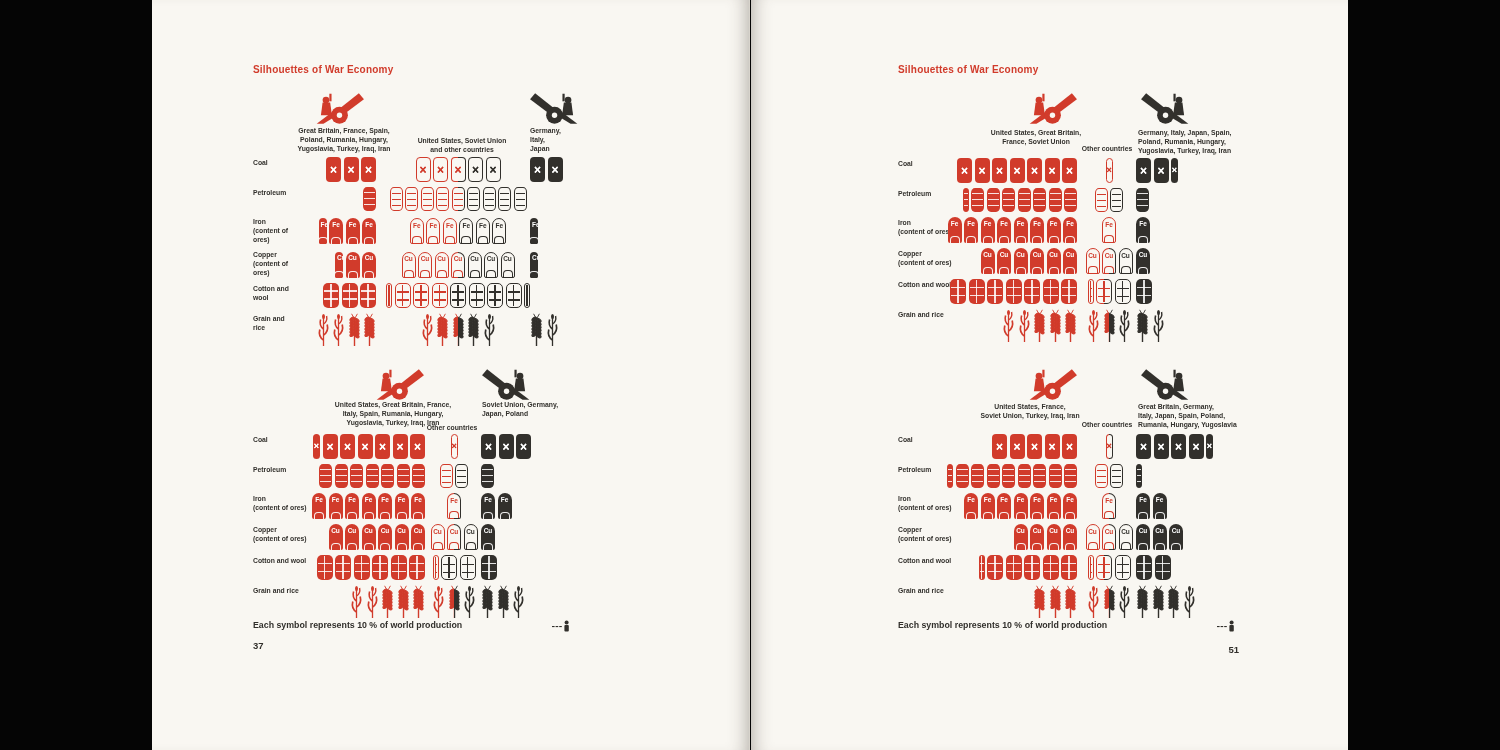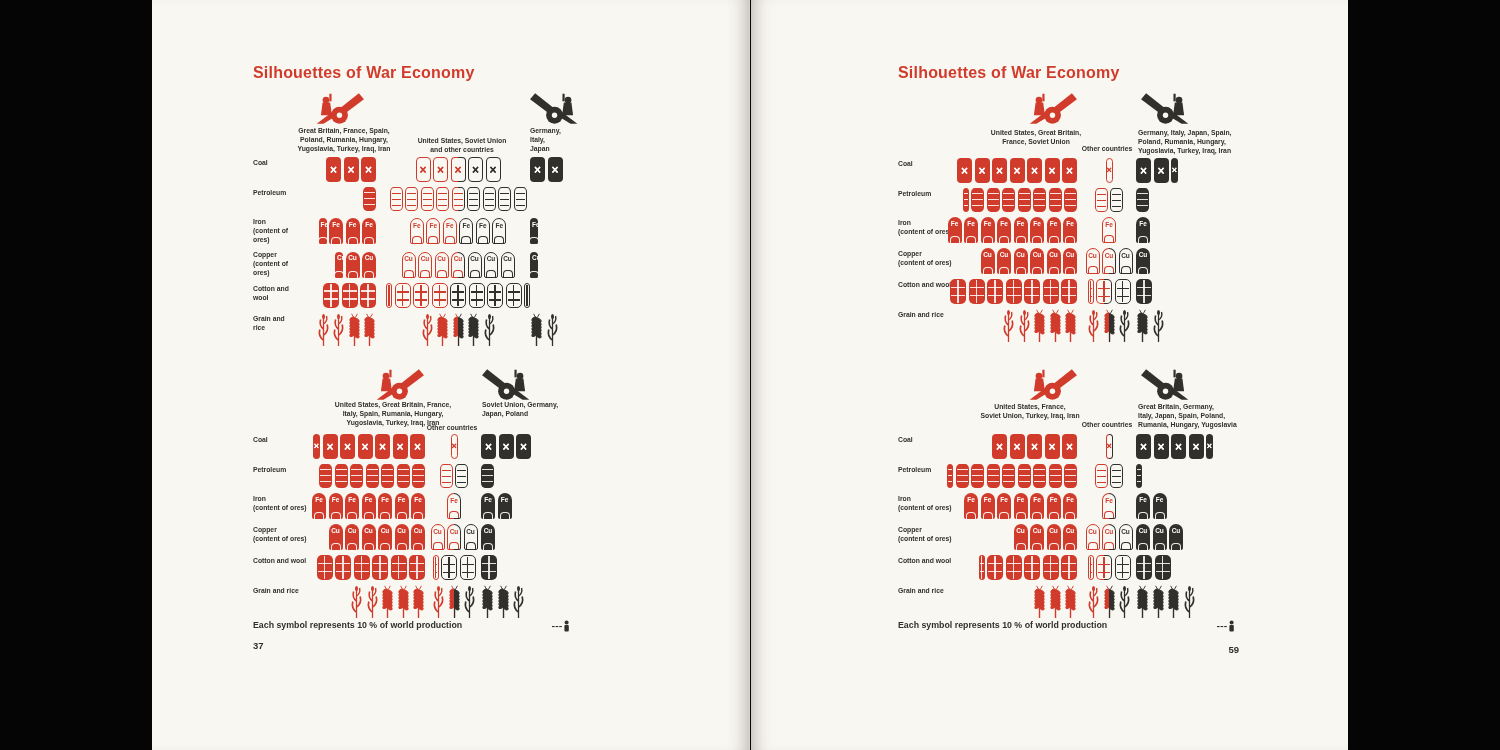--- a/index.html
+++ b/index.html
@@ -4,21 +4,21 @@
 <style>
   *{box-sizing:border-box;margin:0;padding:0}
   html,body{width:1500px;height:750px}
   body{background:#050505;position:relative;font-family:"Liberation Sans",sans-serif;overflow:hidden}
   .page{position:absolute;top:0;height:750px;background:var(--paper)}
   .page-left{left:152px;width:598px;box-shadow:inset -16px 0 20px -16px rgba(60,50,40,.45);border-right:1px solid #d8d4cc}
   .page-right{left:751px;width:597px;box-shadow:inset 16px 0 20px -16px rgba(60,50,40,.45)}
   .page-inner{position:absolute;top:64px;height:660px}
   .pi-left{left:101px;width:345px}
   .pi-right{left:147px;width:345px}
-  .title{font-size:16px;font-weight:bold;letter-spacing:.2px;color:var(--red);white-space:nowrap}
+  .title{font-size:10px;font-weight:bold;letter-spacing:.2px;color:var(--red);white-space:nowrap}
   .chart{position:absolute;left:0;width:345px}
   .chead{position:relative}
   .cannon{position:absolute}
   .glabel{position:absolute;font-size:6.8px;font-weight:bold;line-height:1.36;white-space:pre-line;color:var(--ink)}
   .crow{display:flex;align-items:flex-end;margin-bottom:5px}
   .crow:last-child{margin-bottom:0}
   .rlabel{font-size:6.8px;font-weight:bold;line-height:1.3;white-space:pre-line;color:var(--ink);align-self:flex-start;padding-top:2px;flex:none;overflow:visible}
   .z{display:flex;align-items:flex-end;column-gap:2.5px;flex:none}
   .za{justify-content:flex-end}.zb{justify-content:center}.zc{justify-content:flex-start}
   .s{flex:none;position:relative;display:flex;align-items:center;justify-content:center}
@@ -1704,15 +1704,15 @@
     <div class="footnote">Each symbol represents 10 % of world production</div>
     <div class="pubmark" style="left:319px"><svg width="20" height="13" viewBox="0 0 20 13">
           <g fill="#32302c">
             <rect x="0" y="6" width="2.6" height="1.1"></rect>
             <rect x="3.6" y="6" width="2.6" height="1.1"></rect>
             <rect x="7.2" y="6" width="2.6" height="1.1"></rect>
             <circle cx="14.6" cy="2.6" r="2"></circle>
             <rect x="12.4" y="5" width="4.4" height="6.4" rx="1"></rect>
           </g>
         </svg></div>
-    <div class="pagenum pn-right">59</div>
+    <div class="pagenum pn-right">51</div>
   </div>
 </section>
 
 </body></html>

